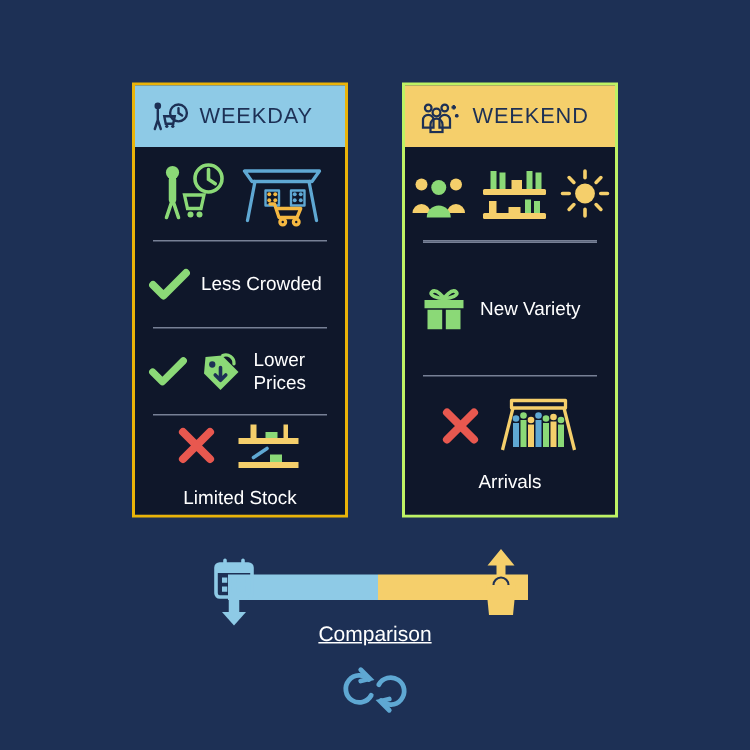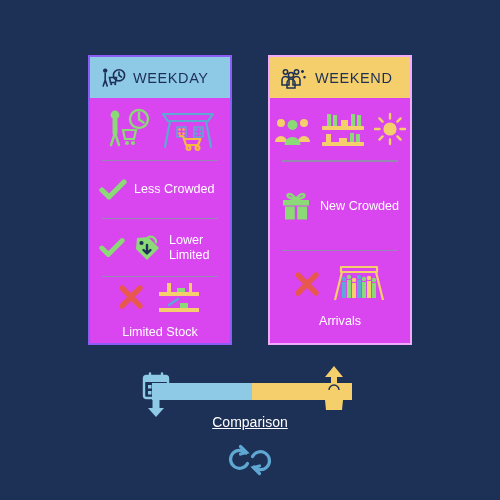--- a/index.html
+++ b/index.html
@@ -15,42 +15,42 @@
   
   .card{
     position:absolute;
     top:55px;
     width:144px;
     height:290px;
     box-sizing:border-box;
     display:flex;
     flex-direction:column;
   }
-  #card-weekday{left:88px;border:2px solid #8b5cf6;}
-  #card-weekend{left:268px;border:2px solid #f0abfc;text-align:right;}
+  #card-weekday{left:88px;border:2px solid #eab308;}
+  #card-weekend{left:268px;border:2px solid #bef264;text-align:right;}
 
   .card-header{
     height:41px;
     display:flex;
     align-items:center;
     gap:7px;
     padding-left:10px;
     flex:0 0 auto;
   }
   #card-weekday .card-header{background:#8ecae6;}
   #card-weekend .card-header{background:#f5cf6b;}
   .card-header-title{
     font-size:14.5px;
     letter-spacing:.6px;
     color:#1d3055;
     font-weight:400;
   }
   .card-body{
     flex:1 1 auto;
-    background:#d946ef;
+    background:#0f172a;
     display:flex;
     flex-direction:column;
   }
 
   .hero-row{
     height:62px;
     display:flex;
     align-items:center;
     justify-content:center;
     gap:6px;
@@ -218,21 +218,21 @@
           </svg>
         </span>
         <span>
           <svg width="30" height="32" viewBox="0 0 30 32">
             <path d="M16 5 L27 16 L15 28 L4 17 L5 6 z" fill="#8bd977"></path>
             <circle cx="9.5" cy="11" r="2.1" fill="#1d3055"></circle>
             <path d="M16.5 5 a5.5 5.5 0 0 1 7.5 5.5" fill="none" stroke="#8bd977" stroke-width="2.2" stroke-linecap="round"></path>
             <path d="M15 13 V21 M11.5 18 L15 21.5 L18.5 18" fill="none" stroke="#1d3055" stroke-width="2.4" stroke-linecap="round" stroke-linejoin="round"></path>
           </svg>
         </span>
-        <span class="feat-label wrap">Lower Limited</span>
+        <span class="feat-label wrap">Lower Prices</span>
       </div>
 
       <div class="divider"></div>
 
       <div class="bottom-row">
         <div class="bottom-top">
           <span>
             <svg width="28" height="26" viewBox="0 0 28 26">
               <path d="M5 4 L23 22 M23 4 L5 22" fill="none" stroke="#e8584f" stroke-width="5.4" stroke-linecap="round"></path>
             </svg>
@@ -330,21 +330,21 @@
           <svg width="34" height="32" viewBox="0 0 34 32">
             <g fill="none" stroke="#8bd977" stroke-width="2.4" stroke-linecap="round">
               <path d="M17 9 C17 9 12 2 9 4.5 C6.5 6.7 12.5 9 17 9"></path>
               <path d="M17 9 C17 9 22 2 25 4.5 C27.5 6.7 21.5 9 17 9"></path>
             </g>
             <rect x="4" y="10" width="26" height="5.5" fill="#8bd977"></rect>
             <rect x="6" y="16.5" width="9.8" height="13" fill="#8bd977"></rect>
             <rect x="18.2" y="16.5" width="9.8" height="13" fill="#8bd977"></rect>
           </svg>
         </span>
-        <span class="feat-label">New Crowded</span>
+        <span class="feat-label">New Variety</span>
       </div>
 
       <div class="divider"></div>
 
       <div class="bottom-row">
         <div class="bottom-top">
           <span>
             <svg width="28" height="26" viewBox="0 0 28 26">
               <path d="M5 4 L23 22 M23 4 L5 22" fill="none" stroke="#e8584f" stroke-width="5.4" stroke-linecap="round"></path>
             </svg>

